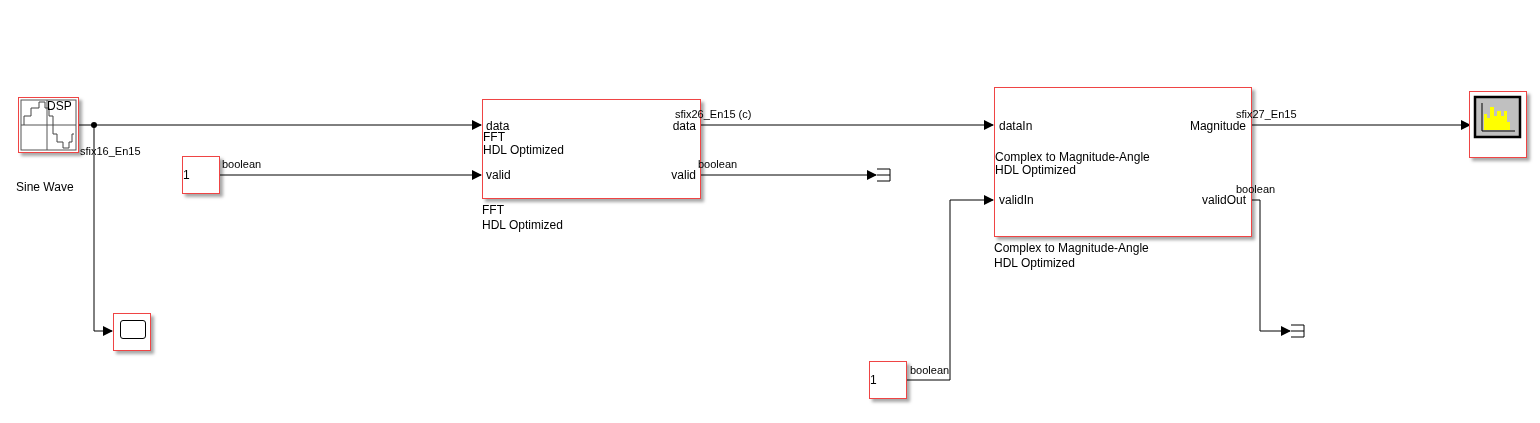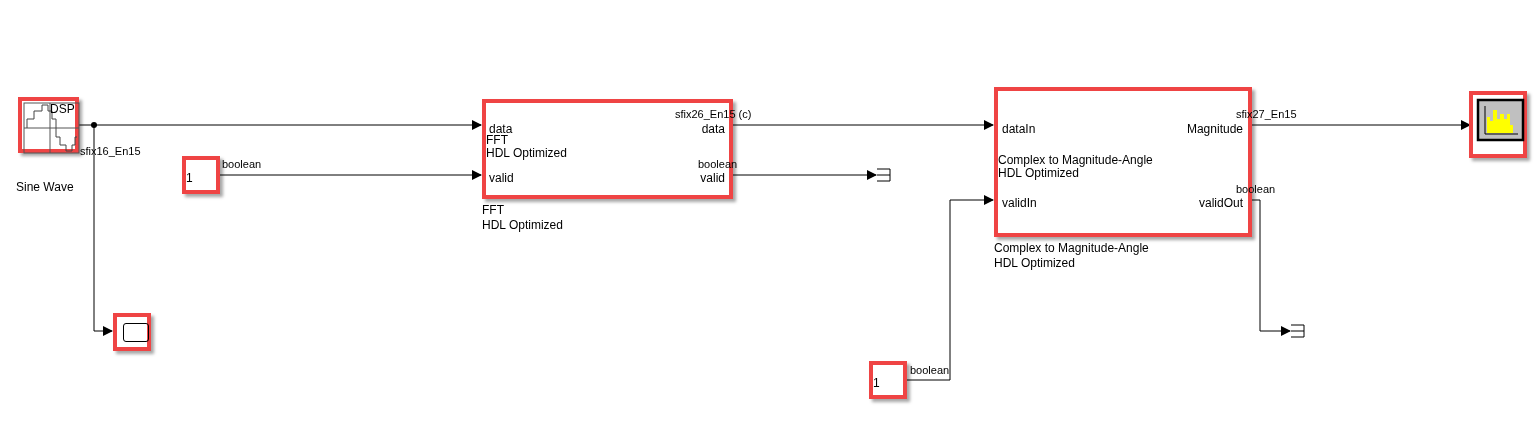--- a/index.html
+++ b/index.html
@@ -1,19 +1,19 @@
 <!DOCTYPE html>
 <html><head>
   <meta charset="utf-8">
   <style>
     html, body { margin:0; padding:0; background:#ffffff; }
     body { width:1540px; height:423px; position:relative; overflow:hidden;
            font-family:"Liberation Sans", sans-serif; color:#000; }
     svg#canvas { position:absolute; left:0; top:0; }
-    .blk { position:absolute; background:#fff; border:4px solid #ef4444;
+    .blk { position:absolute; background:#fff; border:1px solid #ef4444;
            box-shadow:3px 3px 3px rgba(0,0,0,0.35); box-sizing:border-box;text-decoration:underline; }
     .lbl { position:absolute; font-size:12px; white-space:nowrap; line-height:14px; }
     .sig { position:absolute; font-size:11px; white-space:nowrap; line-height:12px; }
     .port { position:absolute; font-size:12px; line-height:14px; white-space:nowrap; }
     .center { text-align:left; }
     .icon { position:absolute; }
   </style>
 </head>
 <body>
 
@@ -59,21 +59,21 @@
 
 <div class="blk" style="left:182px;top:156px;width:38px;height:38px;">
   <div class="lbl center" style="left:0;top:11px;width:36px;">1</div>
 </div>
 <div class="sig" style="left:222px;top:158px;">boolean</div>
 
 <div class="blk" style="left:113px;top:313px;width:38px;height:38px;">
   <div style="position:absolute;left:6px;top:6px;width:24px;height:17px;border:1px solid #000;border-radius:3px;"></div>
 </div>
 
-<div class="blk" style="left:482px;top:99px;width:251px;height:100px;">
+<div class="blk" style="left:482px;top:99px;width:219px;height:100px;">
   <div class="port" style="left:3px;top:19px;">data</div>
   <div class="port" style="left:3px;top:68px;">valid</div>
   <div class="port" style="right:4px;top:19px;">data</div>
   <div class="port" style="right:4px;top:68px;">valid</div>
   <div class="lbl center" style="left:0;width:211px;top:30px;">FFT</div>
   <div class="lbl center" style="left:0;width:211px;top:43px;">HDL Optimized</div>
 </div>
 <div class="lbl center" style="left:482px;width:213px;top:203px;">FFT</div>
 <div class="lbl center" style="left:482px;width:213px;top:218px;">HDL Optimized</div>
 <div class="sig" style="left:675px;top:108px;">sfix26_En15 (c)</div>

